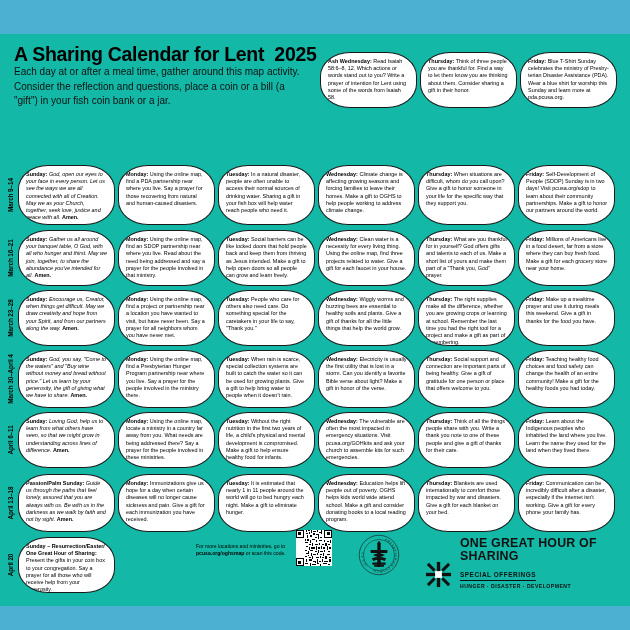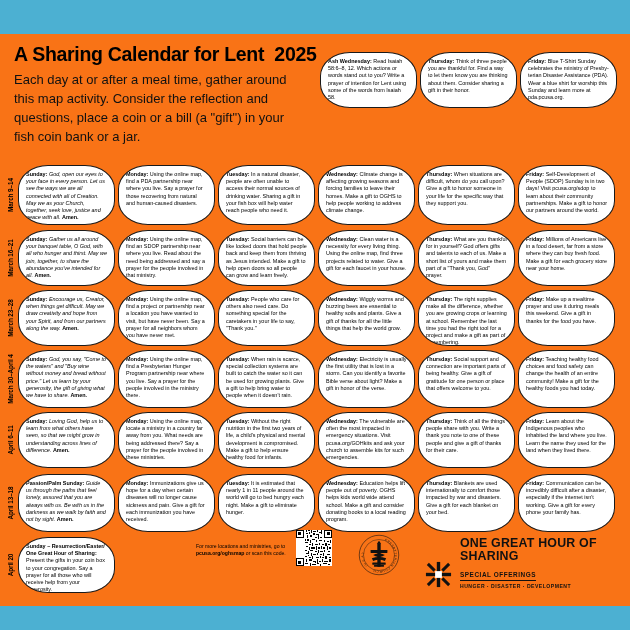--- a/index.html
+++ b/index.html
@@ -6,37 +6,37 @@
   html,body { width:630px; height:630px; }
   body {
     font-family: "Liberation Sans", sans-serif;
     background:#4cb0d2;
     overflow:hidden;
   }
   .page {
     position:absolute;
     left:0; top:34px;
     width:630px; height:572px;
-    background:#f97316;
+    background:#14b8a6;
   }
   .header {
     padding: 10px 0 0 14px;
     width: 320px;
   }
   .title {
     font-size: 19.5px;
     font-weight: bold;
     letter-spacing:-0.3px;
     color:#000;
     line-height:1.1;
     white-space:pre;
   }
   .subtitle {
-    margin-top:6px;
-    font-size:13px;
+    margin-top:0;
+    font-size:10px;
     line-height:1.45;
     color:#111;
     width: 292px;
   }
 
   
   .grid {
     position:absolute;
     left:0; top:0;
     width:630px;

